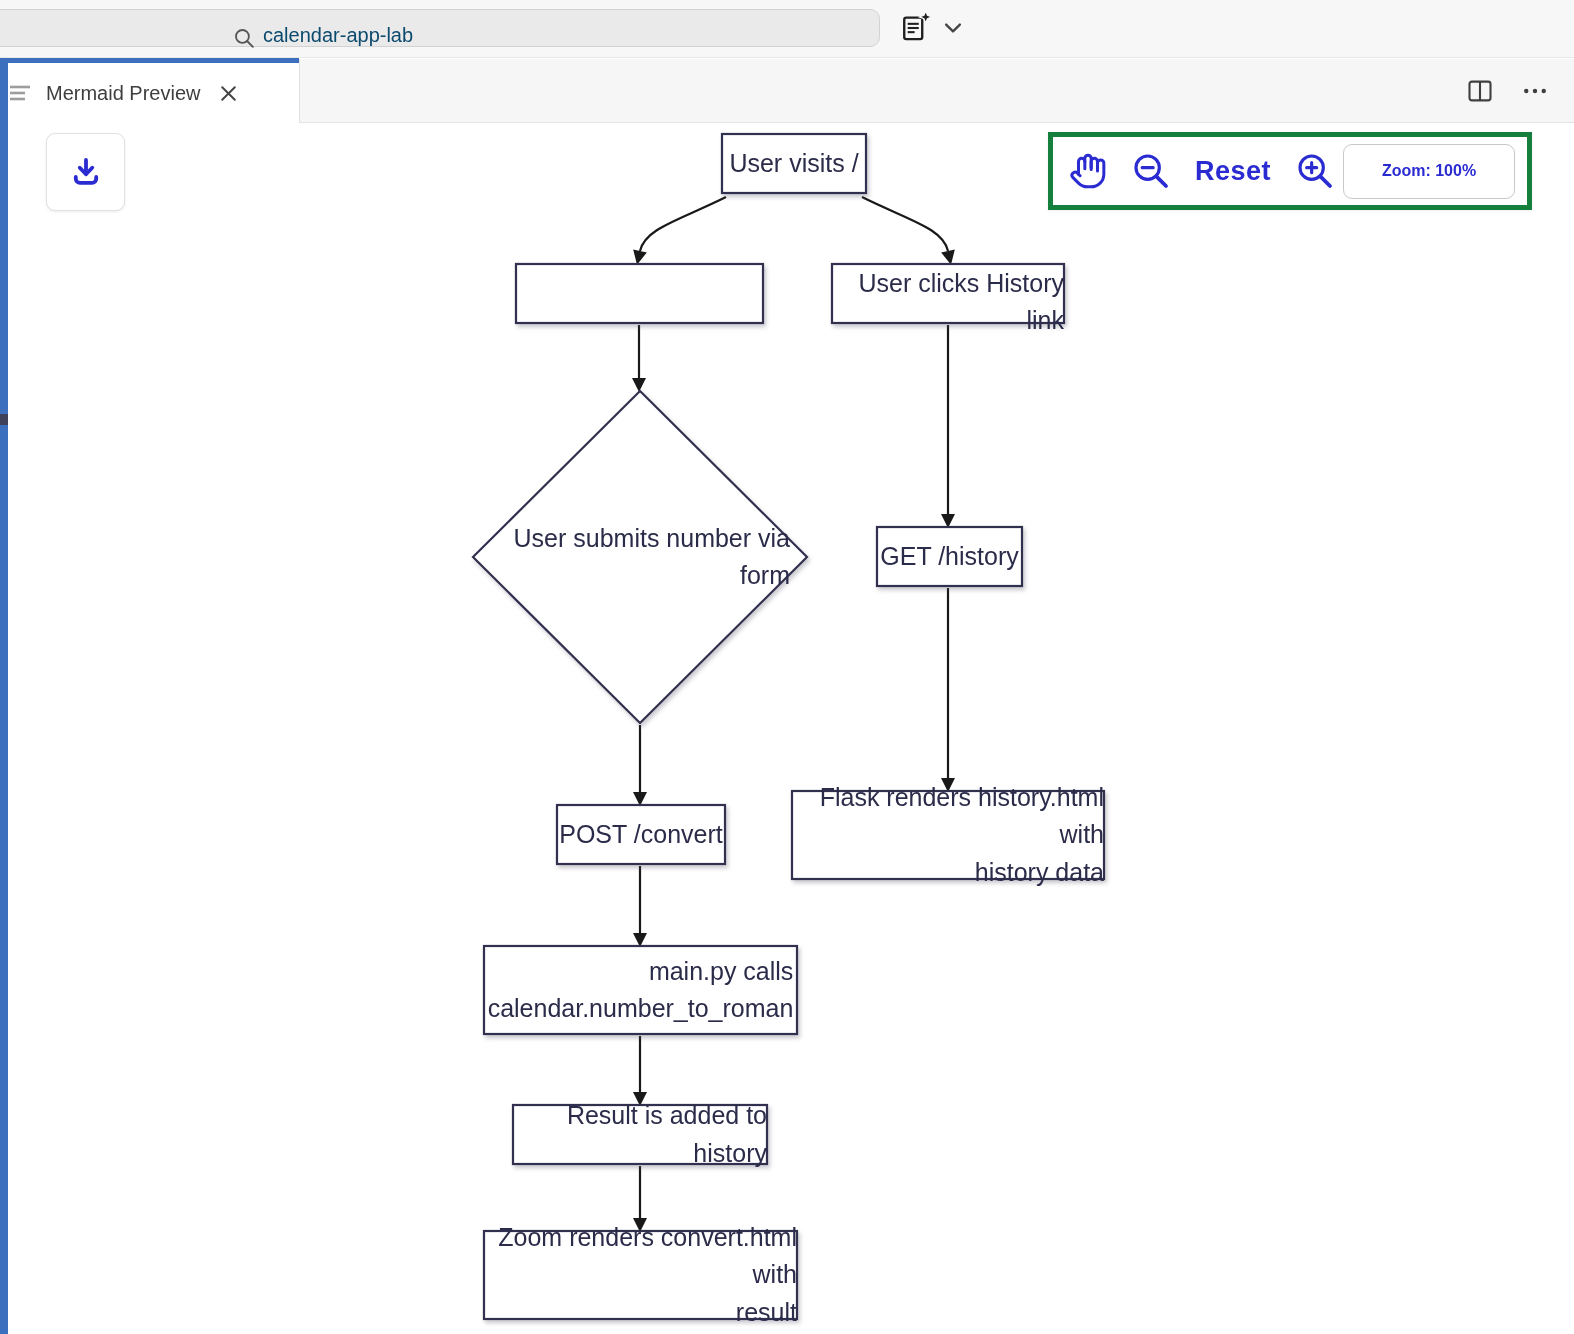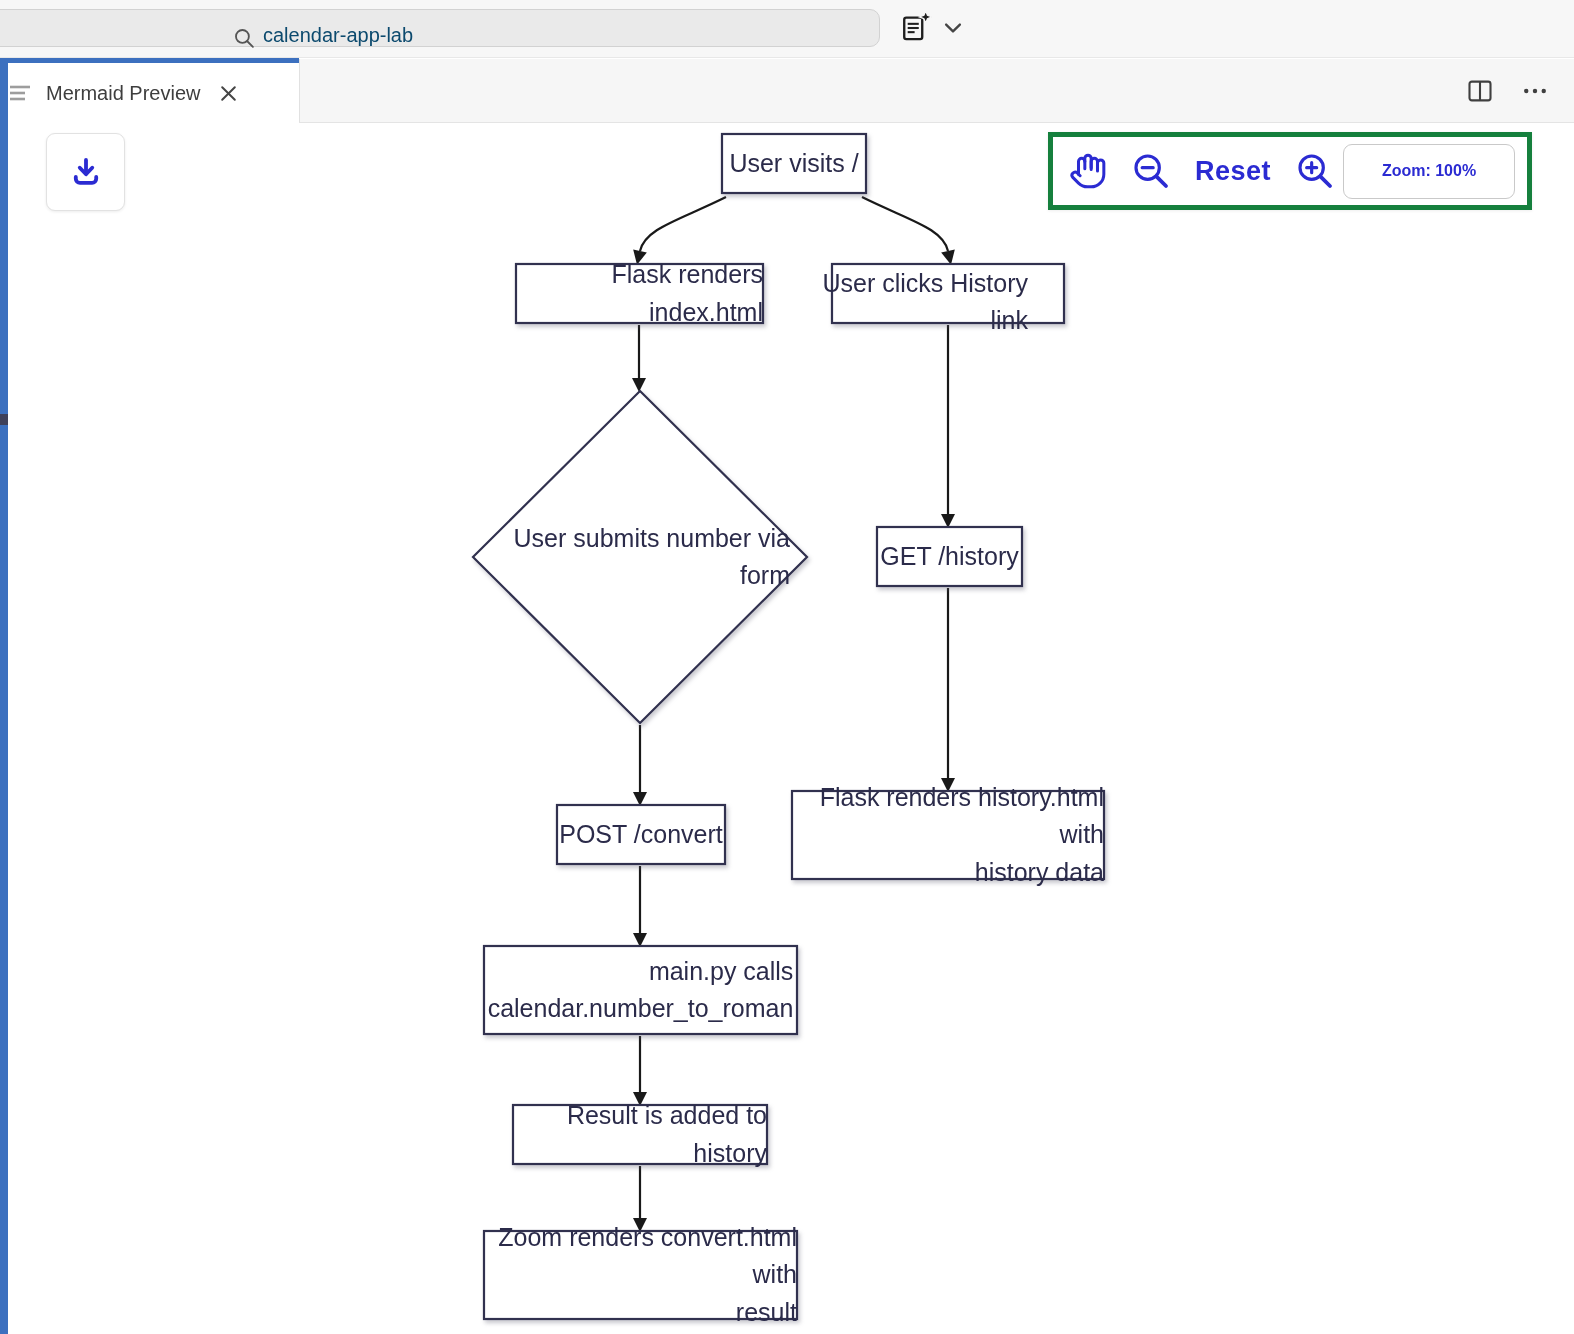--- a/index.html
+++ b/index.html
@@ -166,22 +166,21 @@
     <polygon class="node-shape" points="640,391 807,557 640,723 473,557"></polygon>
     <rect class="node-shape" x="877" y="527" width="145" height="59"></rect>
     <rect class="node-shape" x="557" y="805" width="168" height="59"></rect>
     <rect class="node-shape" x="792" y="791" width="312" height="88"></rect>
     <rect class="node-shape" x="484" y="946" width="313" height="88"></rect>
     <rect class="node-shape" x="513" y="1105" width="254" height="59"></rect>
     <rect class="node-shape" x="484" y="1231" width="313" height="88"></rect>
   </svg>
 
   <div class="node-label" style="left:722px;top:134px;width:144px;height:59px">User visits /</div>
-  <div class="node-label" style="left:516px;top:264px;width:247px;height:59px">Flask renders index.html</div>
-  <div class="node-label" style="left:796px;top:264px;width:232px;height:76px">User clicks History link</div>
+  <div class="node-label" style="left:832px;top:264px;width:232px;height:76px">User clicks History link</div>
   <div class="node-label" style="left:490px;top:527px;width:300px;height:60px">User submits number via form</div>
   <div class="node-label" style="left:877px;top:527px;width:145px;height:59px">GET /history</div>
   <div class="node-label" style="left:557px;top:805px;width:168px;height:59px">POST /convert</div>
   <div class="node-label" style="left:792px;top:791px;width:312px;height:88px">Flask renders history.html with
 history data</div>
   <div class="node-label" style="left:484px;top:946px;width:313px;height:88px">main.py calls
 calendar.number_to_roman</div>
   <div class="node-label" style="left:513px;top:1105px;width:254px;height:59px">Result is added to history</div>
   <div class="node-label" style="left:484px;top:1231px;width:313px;height:88px">Zoom renders convert.html with
 result</div>

